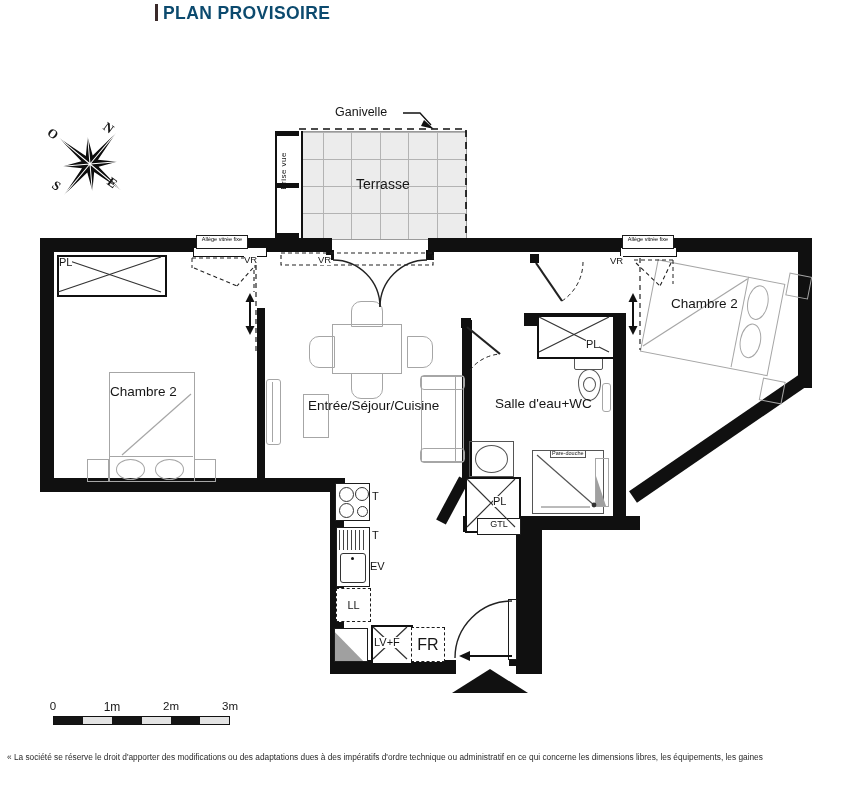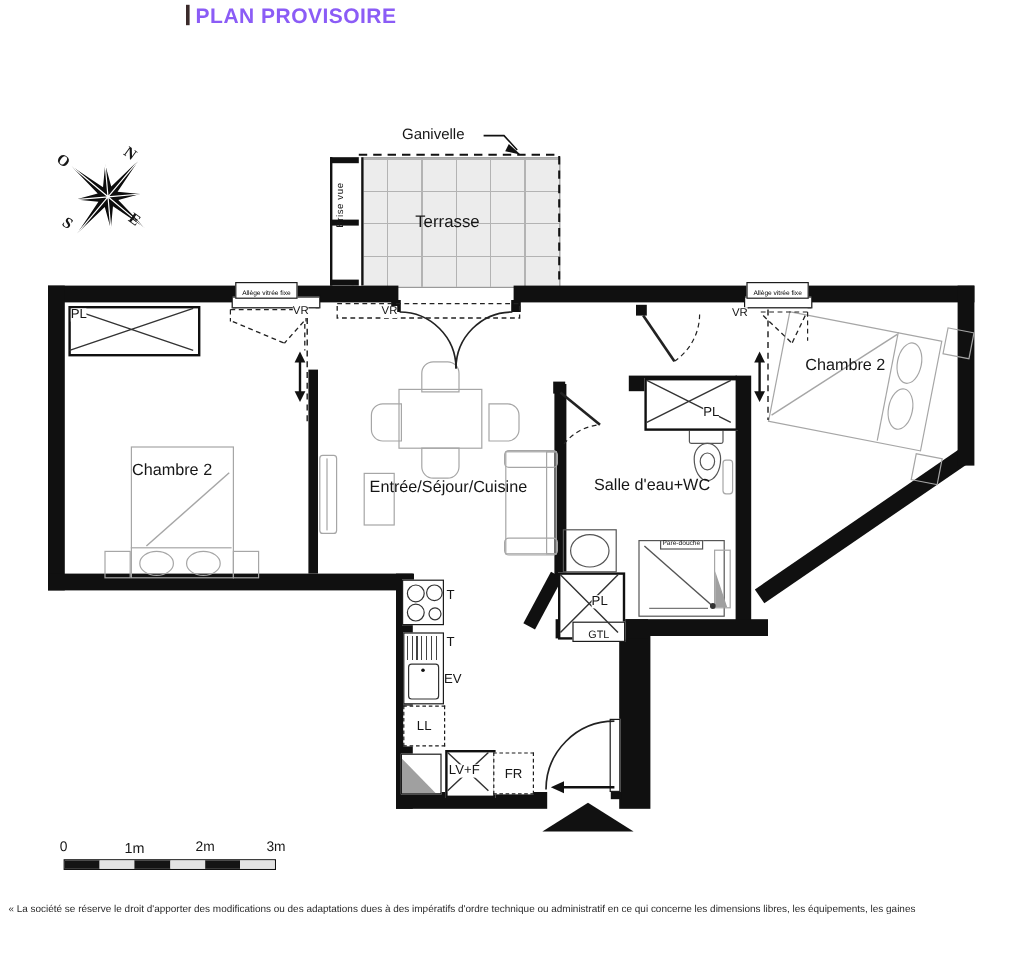--- a/index.html
+++ b/index.html
@@ -8,51 +8,51 @@
   .abs{position:absolute}
   .wall{position:absolute;background:#101010;z-index:2}
   .post{position:absolute;background:#101010;z-index:4}
   .lbl{position:absolute;color:#161616;white-space:nowrap;line-height:1;z-index:8}
   .f{position:absolute;border:1.2px solid #a6a6a6;background:transparent;z-index:3}
   .fl{position:absolute;background:#a6a6a6;z-index:3}
   .db{position:absolute;border:1.5px dashed #1c1c1c;background:#fff;z-index:4;
       display:flex;align-items:center;justify-content:center}
   .cb{position:absolute;border:2px solid #101010;background:#fff;z-index:4}
   .wb{position:absolute;background:#fff;border:1px solid #1c1c1c;z-index:5;
-      display:flex;align-items:flex-end;justify-content:center}
+      display:flex;align-items:flex-start;justify-content:center}
   svg{position:absolute;pointer-events:none}
 </style>
 </head>
 <body>
 
 <div id="page">
 
   <div class="abs" style="left:155px;top:4px;width:3px;height:17px;background:#3a2a2a"></div>
-  <div class="lbl" style="left:163px;top:5px;font-size:17.5px;font-weight:bold;letter-spacing:.4px;color:#8b5cf6">PLAN PROVISOIRE</div>
+  <div class="lbl" style="left:163px;top:5px;font-size:17.5px;font-weight:bold;letter-spacing:.4px;color:#0c4a6e">PLAN PROVISOIRE</div>
 
   <svg width="104" height="104" style="left:38px;top:110px;z-index:3">
     <g transform="translate(52,54) rotate(40)">
       <polygon fill="#0d0d0d" points="0,-40 3.44,-8.31 19.09,-19.09 8.31,-3.44 40,0 8.31,3.44 19.09,19.09 3.44,8.31 0,40 -3.44,8.31 -19.09,19.09 -8.31,3.44 -40,0 -8.31,-3.44 -19.09,-19.09 -3.44,-8.31"></polygon>
       <path d="M0,0 L0,-40 M0,0 L40,0 M0,0 L0,40 M0,0 L-40,0 M0,0 L19.09,-19.09 M0,0 L19.09,19.09 M0,0 L-19.09,19.09 M0,0 L-19.09,-19.09" stroke="#fff" stroke-width="1"></path>
     </g>
   </svg>
   <div class="lbl" style="left:48px;top:127px;font-family:'Liberation Serif',serif;font-size:13px;font-weight:600;transform:rotate(36deg)">O</div>
   <div class="lbl" style="left:104px;top:121px;font-family:'Liberation Serif',serif;font-size:13px;font-weight:600;transform:rotate(36deg)">N</div>
   <div class="lbl" style="left:53px;top:179px;font-family:'Liberation Serif',serif;font-size:13px;font-weight:600;transform:rotate(36deg)">S</div>
   <div class="lbl" style="left:108px;top:176px;font-family:'Liberation Serif',serif;font-size:13px;font-weight:600;transform:rotate(36deg)">E</div>
 
   <div class="abs" style="left:293px;top:131px;width:172px;height:107px;z-index:1;background-color:#ececec;border:1px solid #9a9a9a;
               background-image:repeating-linear-gradient(to right,#b3b3b3 0 1px,transparent 1px 28.6px),repeating-linear-gradient(to bottom,#b3b3b3 0 1px,transparent 1px 27px)"></div>
   <div class="abs" style="left:275px;top:131px;width:24px;height:107px;z-index:3;background:#fff;border-left:2px solid #111;border-right:2px solid #111"></div>
   <div class="post" style="left:275px;top:131px;width:24px;height:5px"></div>
   <div class="post" style="left:275px;top:183px;width:24px;height:5px"></div>
   <div class="post" style="left:275px;top:233px;width:24px;height:5px"></div>
   <div class="lbl" style="left:280px;top:152px;font-size:8px;writing-mode:vertical-rl;transform:rotate(180deg);letter-spacing:.5px">Brise vue</div>
   <div class="lbl" style="left:335px;top:106px;font-size:12.5px">Ganivelle</div>
-  <div class="lbl" style="left:346px;top:177px;font-size:14px">Terrasse</div>
+  <div class="lbl" style="left:356px;top:177px;font-size:14px">Terrasse</div>
 
   <svg width="853" height="800" style="left:0;top:0;z-index:2">
     <line x1="805" y1="379" x2="633" y2="497" stroke="#101010" stroke-width="14"></line>
     <line x1="464" y1="479" x2="441" y2="522" stroke="#101010" stroke-width="11"></line>
   </svg>
 
   <div class="wall" style="left:40px;top:238px;width:292px;height:14px"></div>
   <div class="wall" style="left:428px;top:238px;width:384px;height:14px"></div>
   <div class="wall" style="left:40px;top:238px;width:14px;height:254px"></div>
   <div class="wall" style="left:40px;top:478px;width:305px;height:14px"></div>
@@ -160,21 +160,21 @@
   <div class="abs" style="left:351px;top:557px;width:3px;height:3px;border-radius:50%;background:#111;z-index:7"></div>
   <div class="db" style="left:336px;top:588px;width:33px;height:32px">
     <span style="font-size:11px;color:#161616">LL</span>
   </div>
   <div class="wb" style="left:334px;top:628px;width:32px;height:32px">
     <div style="position:absolute;left:0;bottom:0;width:100%;height:100%;clip-path:polygon(0 10%,88% 100%,0 100%);background:#a0a0a0"></div>
   </div>
   <div class="cb" style="left:371px;top:625px;width:38px;height:36px"></div>
   <div class="lbl" style="left:374px;top:637px;font-size:11px;background:#fff;z-index:8">LV+F</div>
   <div class="db" style="left:411px;top:627px;width:32px;height:33px">
-    <span style="font-size:11px;color:#161616">FR</span>
+    <span style="font-size:16px;color:#161616">FR</span>
   </div>
   <div class="lbl" style="left:372px;top:491px;font-size:11px">T</div>
   <div class="lbl" style="left:372px;top:530px;font-size:11px">T</div>
   <div class="lbl" style="left:370px;top:561px;font-size:11px">EV</div>
 
   <div class="wb" style="left:508px;top:599px;width:7px;height:59px"></div>
 
   <svg width="853" height="800" style="left:0;top:0;z-index:7">
     <polyline points="403,113 420,113 431,125" fill="none" stroke="#111" stroke-width="1.3"></polyline>
     <polygon points="434,129 424,120 421,126" fill="#111"></polygon>

